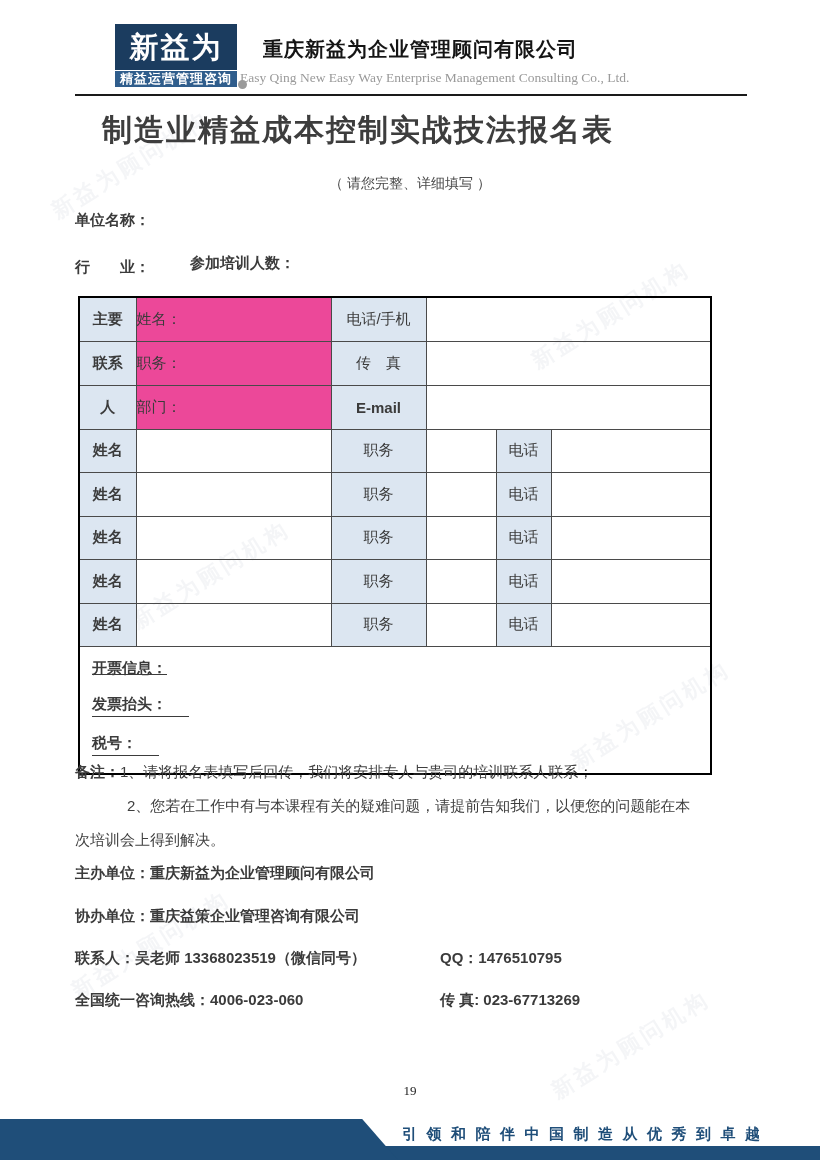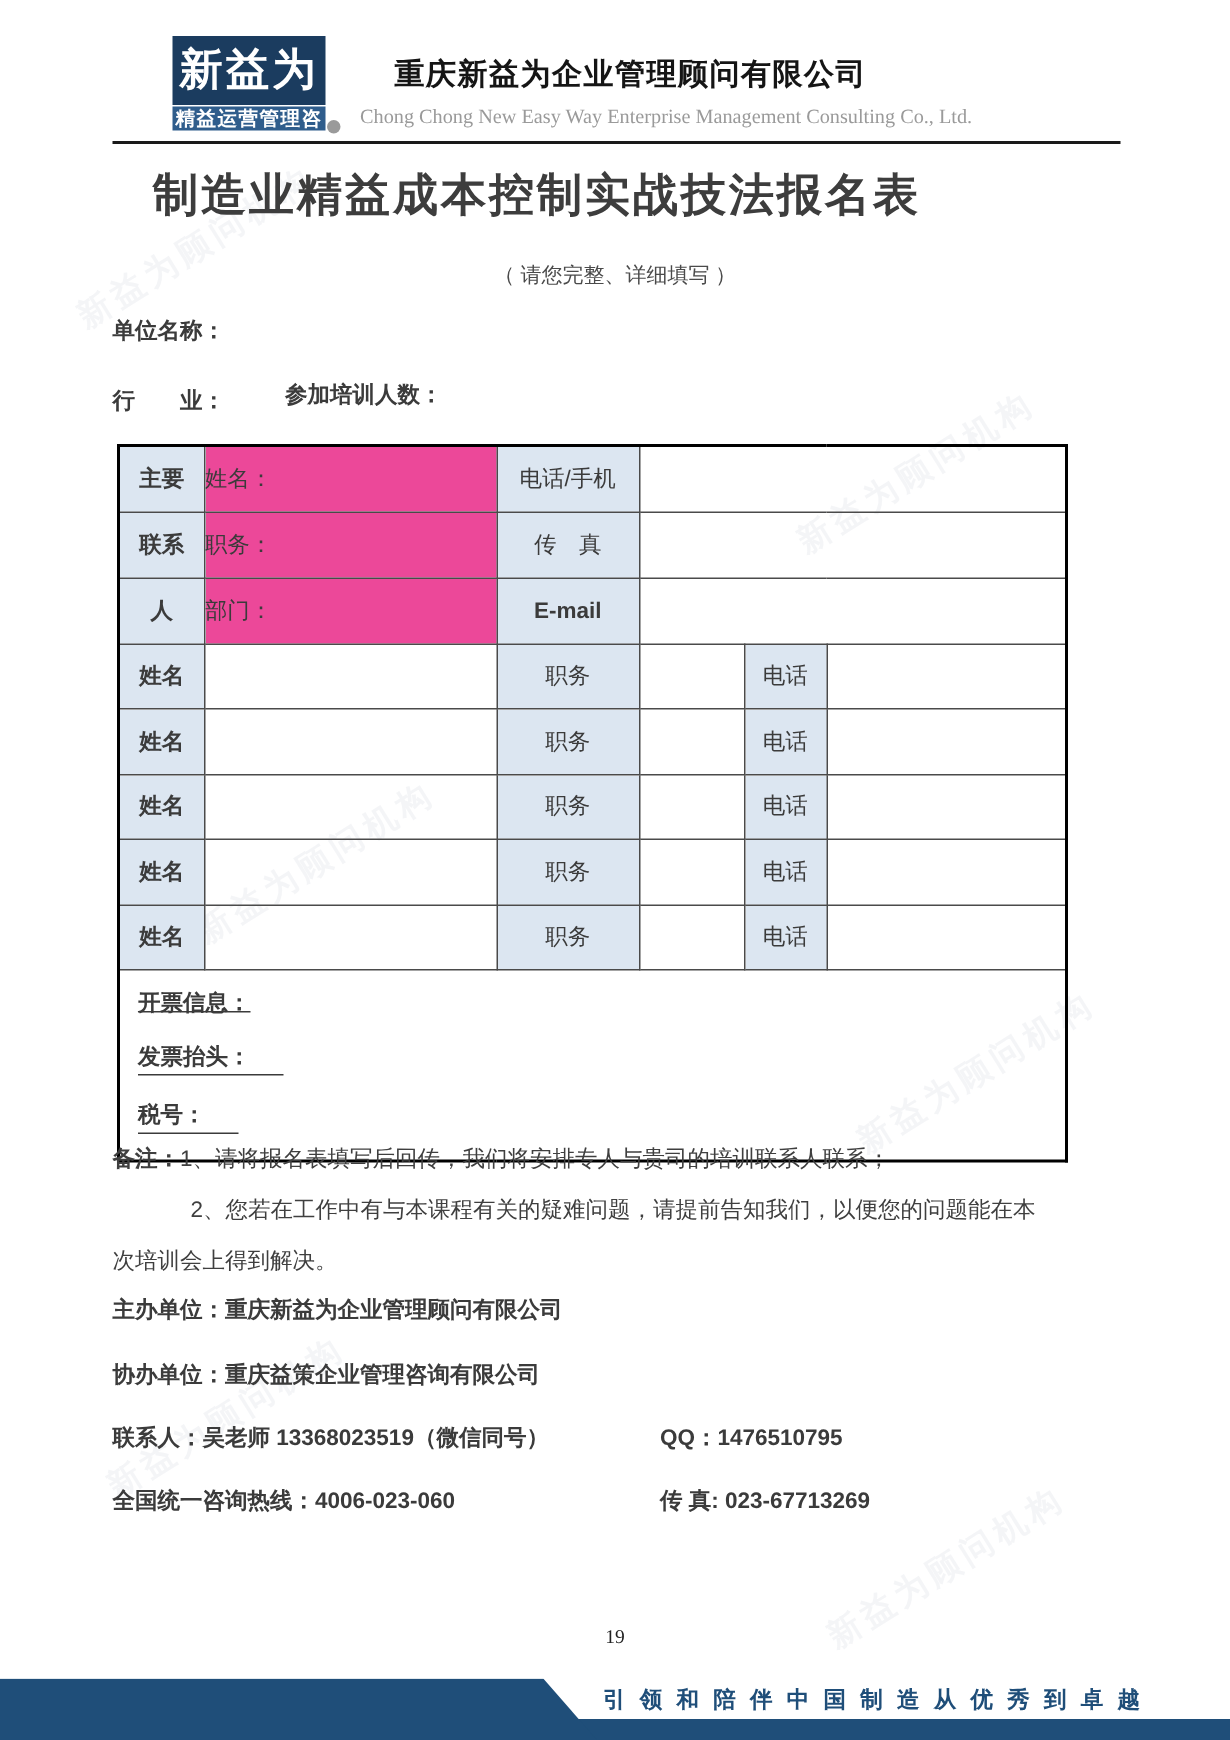--- a/index.html
+++ b/index.html
@@ -4,21 +4,21 @@
 <style>
   html,body{margin:0;padding:0;background:#888;}
   #page{
     position:relative;width:820px;height:1160px;margin:0 auto;background:#ffffff;
     font-family:"Liberation Sans",sans-serif;color:#3f3f3f;overflow:hidden;
   }
   
   .wm{position:absolute;color:rgba(150,160,175,0.10);font-size:22px;font-weight:700;
       transform:rotate(-32deg);white-space:nowrap;pointer-events:none;letter-spacing:4px;}
   
-  #logo{position:absolute;left:115px;top:24px;width:102px;}
+  #logo{position:absolute;left:115px;top:24px;width:122px;}
   #logo-main{background:#1b3c5f;color:#fff;height:46px;line-height:46px;text-align:center;
     font-size:29px;font-weight:700;letter-spacing:2px;}
   #logo-band{background:#2f5d8c;color:#fff;height:16px;line-height:16px;text-align:center;
     font-size:13px;font-weight:700;letter-spacing:1px;margin-top:1px;}
   #logo-dot{position:absolute;right:-10px;bottom:-2px;width:9px;height:9px;border-radius:50%;background:#9a9a9a;}
   #company-cn{position:absolute;left:263px;top:36px;font-size:20px;font-weight:700;color:#151515;letter-spacing:1px;}
   #company-en{position:absolute;left:240px;top:70px;font-size:13.5px;color:#9a9a9a;
     font-family:"Liberation Serif",serif;}
   #header-rule{position:absolute;left:75px;top:94px;width:672px;height:2px;background:#1a1a1a;}
   
@@ -79,21 +79,21 @@
   <div class="wm" style="left:560px;top:700px">新益为顾问机构</div>
   <div class="wm" style="left:60px;top:930px">新益为顾问机构</div>
   <div class="wm" style="left:540px;top:1030px">新益为顾问机构</div>
 
   <div id="logo">
     <div id="logo-main">新益为</div>
     <div id="logo-band">精益运营管理咨询</div>
     <div id="logo-dot"></div>
   </div>
   <div id="company-cn">重庆新益为企业管理顾问有限公司</div>
-  <div id="company-en">Chong Chong New Easy Way Enterprise Management Consulting Co., Ltd.</div>
+  <div id="company-en">Easy Qing New Easy Way Enterprise Management Consulting Co., Ltd.</div>
   <div id="header-rule"></div>
 
   <div id="doc-title">制造业精益成本控制实战技法报名表</div>
   <div id="doc-subtitle">（ 请您完整、详细填写 ）</div>
 
   <div id="unit-line" class="field-line">单位名称：</div>
   <div id="industry-line" class="field-line">行　　业：</div>
   <div id="trainees-label">参加培训人数：</div>
 
   <table id="reg-table">

